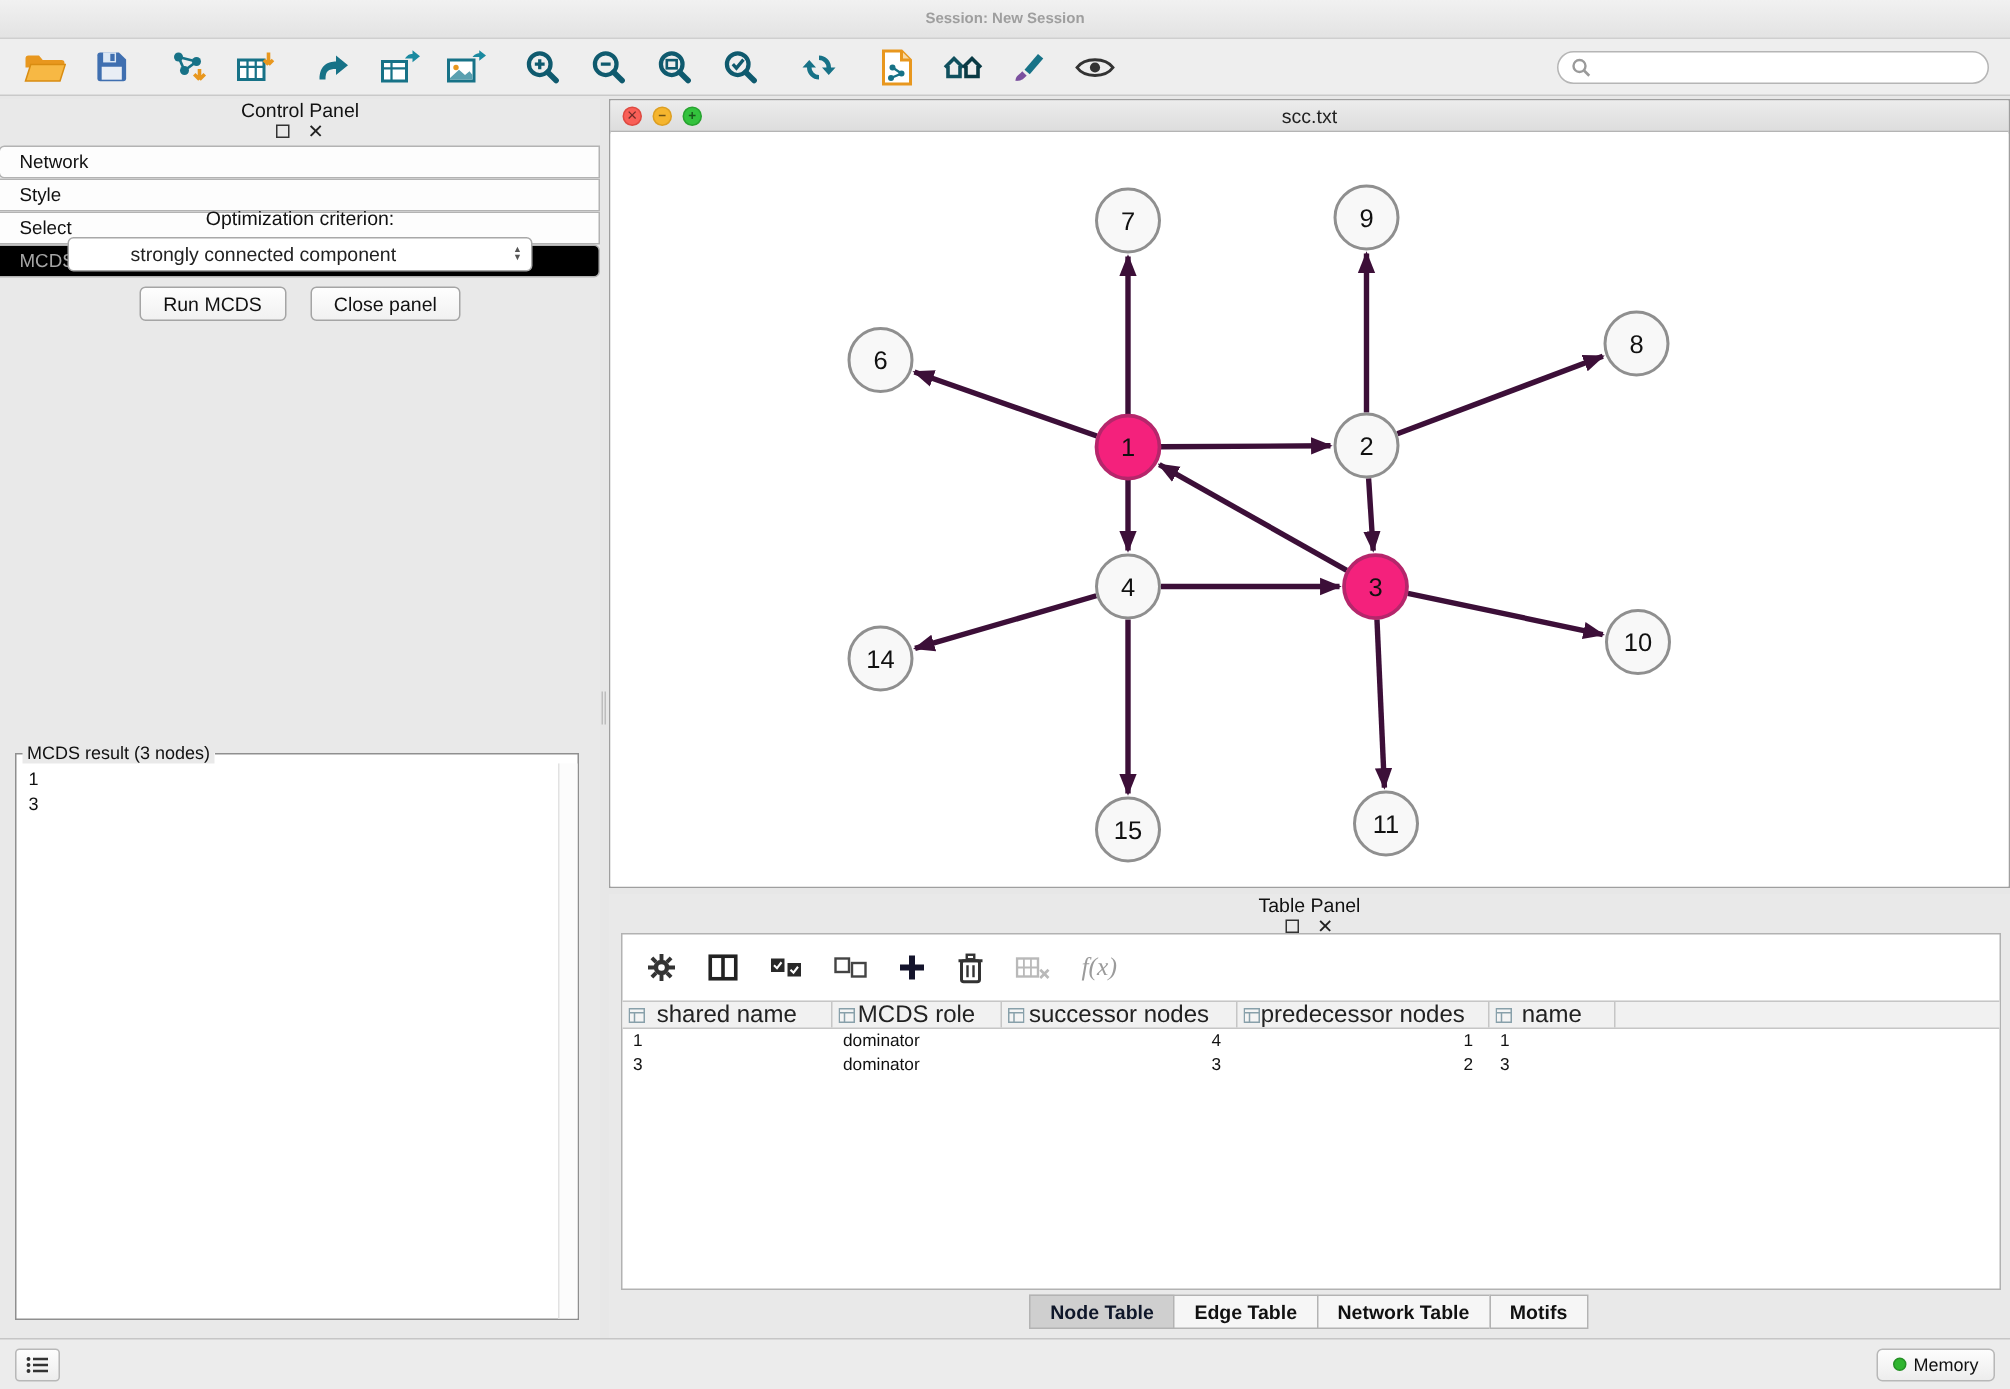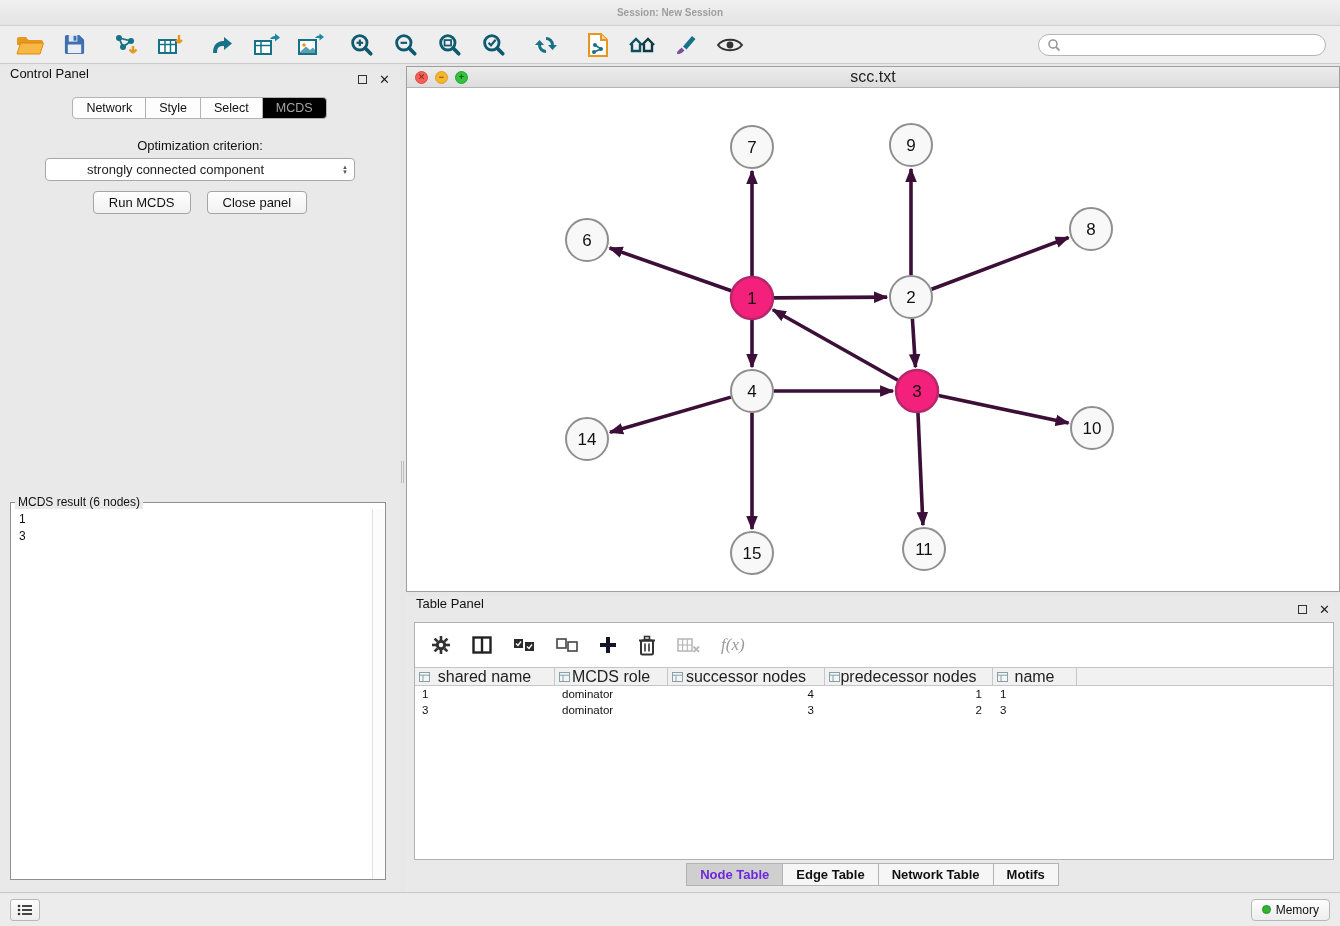--- a/index.html
+++ b/index.html
@@ -18,29 +18,29 @@
   .tb-group { display:flex; align-items:center; gap:12px; }
   .tb-sep { width:20px; }
   .tb-icon { width:32px; height:30px; display:flex; align-items:center; justify-content:center; border-radius:4px; }
 
   
   .searchbox { margin-left:auto; width:288px; height:22px; background:#fff; border:1px solid #b5b5b5;
     border-radius:11px; display:flex; align-items:center; padding:0 8px; gap:5px; }
   .searchbox input { border:none; outline:none; background:transparent; flex:1; font-size:12px; font-family:inherit; }
 
   
-  .panel-header { height:26px; display:flex; justify-content:space-between;
-    padding:0 10px; font-size:13px; color:#111; }
+  .panel-header { height:26px; display:flex; align-items:center; justify-content:space-between;
+    padding:0 10px; font-size:13px; color:#111;flex-direction:column; }
   .win-btns { display:flex; align-items:center; gap:12px; }
   .float-btn { width:9px; height:9px; border:1.5px solid #333; display:inline-block; }
   .close-btn { font-size:13px; font-weight:bold; color:#222; line-height:1; cursor:default; }
 
   
   .control-panel { position:absolute; top:66px; left:0; width:400px; height:826px; background:#e9e9e9; }
-  .cp-tabs { position:absolute; top:31px; left:0; right:0; display:flex; justify-content:center; }
+  .cp-tabs { position:absolute; top:31px; left:0; right:0; display:flex; justify-content:center;flex-direction:column; }
   .cp-tab { padding:3px 13px; font-size:12.5px; background:#fdfdfd; border:1px solid #b3b3b3; margin-left:-1px; color:#111; }
   .cp-tab.first { border-radius:4px 0 0 4px; }
   .cp-tab.last  { border-radius:0 4px 4px 0; }
   .cp-tab.active { background:#000000; color:#a5a5a5; }
   .opt-label { position:absolute; top:72px; width:100%; text-align:center; font-size:13px; color:#111; }
   .dropdown { position:absolute; top:92px; left:45px; width:310px; height:23px; background:#fff;
     border:1px solid #a8a8a8; border-radius:4px; display:flex; align-items:center; padding:0 6px 0 9px; font-size:13px; }
   .dropdown .dd-val { flex:1;margin-left:32px; }
   .dd-arrows { font-size:6px; line-height:5px; color:#555; text-align:center; }
   .btn-row { position:absolute; top:125px; width:100%; display:flex; justify-content:center; gap:16px; }
@@ -55,21 +55,21 @@
   
   .splitter { position:absolute; top:66px; left:400px; width:6px; height:826px; }
   .splitter .grip { position:absolute; top:395px; left:1px; width:3px; height:22px;
     border-left:1px solid #bdbdbd; border-right:1px solid #bdbdbd; }
 
   
   .network-window { position:absolute; left:406px; top:66px; width:934px; height:526px;
     border:1px solid #9f9f9f; background:#fff; }
   .nw-titlebar { position:relative; height:21px; background:linear-gradient(#ececec,#dddddd);
     border-bottom:1px solid #b4b4b4; display:flex; align-items:center; justify-content:center; }
-  .nw-title { font-size:16px; color:#222; }
+  .nw-title { font-size:13px; color:#222; }
   .traffic { position:absolute; left:8px; top:4px; display:flex; gap:7px; }
   .tl { width:13px; height:13px; border-radius:50%; display:flex; align-items:center; justify-content:center;
     font-size:9px; font-weight:bold; color:rgba(0,0,0,0.55); line-height:1; }
   .tl.red    { background:#f95f57; border:1px solid #de4a41; }
   .tl.yellow { background:#f5b52e; border:1px solid #dd9f22; }
   .tl.green  { background:#33c23d; border:1px solid #27a32f; }
   .nw-canvas { position:absolute; top:22px; left:0; right:0; bottom:0; background:#fff; }
   .nw-canvas svg { display:block; }
   .nw-canvas text { font-family:"Liberation Sans","DejaVu Sans",sans-serif; }
 
@@ -81,21 +81,21 @@
   .fx { font-family:"Liberation Serif","DejaVu Serif",serif; font-style:italic; font-size:17px; color:#9b9b9b; }
   .grid-header { display:flex; height:19px; background:#f1f1f1; border-top:1px solid #c6c6c6; border-bottom:1px solid #c6c6c6; }
   .gh-cell { position:relative; display:flex; align-items:center; justify-content:center;
     border-right:1px solid #c6c6c6; font-size:16px; color:#222; }
   .gh-cell .mini { position:absolute; left:4px; top:4px; }
   .grid-body { }
   .grid-row { display:flex; height:16px; align-items:center; }
   .grid-cell { font-size:11.5px; color:#111; padding:0 11px 0 7px; overflow:hidden; }
   .tp-tabs { position:absolute; bottom:6px; left:0; right:0; display:flex; justify-content:center; }
   .tp-tab { padding:3px 13px; font-size:13px; font-weight:bold; background:#f6f6f6; border:1px solid #b3b3b3; margin-left:-1px; color:#111; }
-  .tp-tab.active { background:#cfcfcf; color:#6d28d9; }
+  .tp-tab.active { background:#cfcfcf; color:#0f172a; }
 
   
   .statusbar { position:absolute; bottom:0; left:0; right:0; height:34px; background:#ececec;
     border-top:1px solid #c6c6c6; display:flex; align-items:center; justify-content:space-between; padding:0 10px; }
   .sb-left { width:30px; height:22px; background:linear-gradient(#fdfdfd,#ededed); border:1px solid #b8b8b8;
     border-radius:3px; display:flex; align-items:center; justify-content:center; }
   .memory-btn { height:22px; background:linear-gradient(#fdfdfd,#ededed); border:1px solid #b8b8b8;
     border-radius:4px; display:flex; align-items:center; gap:5px; padding:0 10px; font-size:12px; font-family:inherit; color:#111; }
   .memory-btn .dot { width:9px; height:9px; border-radius:50%; background:#2fb52f; border:1px solid #259025; }
 </style>
@@ -266,21 +266,21 @@
   <div class="opt-label">Optimization criterion:</div>
   <div class="dropdown">
     <span class="dd-val">strongly connected component</span>
     <span class="dd-arrows">▲<br>▼</span>
   </div>
   <div class="btn-row">
     <button class="mac-btn">Run MCDS</button>
     <button class="mac-btn">Close panel</button>
   </div>
   <fieldset class="result-box" style="position:absolute;">
-    <legend>MCDS result (6 nodes)</legend>
+    <legend>MCDS result (3 nodes)</legend>
     <div class="result-text">1
 3</div>
     <div class="result-scroll"></div>
   </fieldset>
 </div>
 
 <div class="splitter">
     <div class="grip"></div>
   </div>
 

